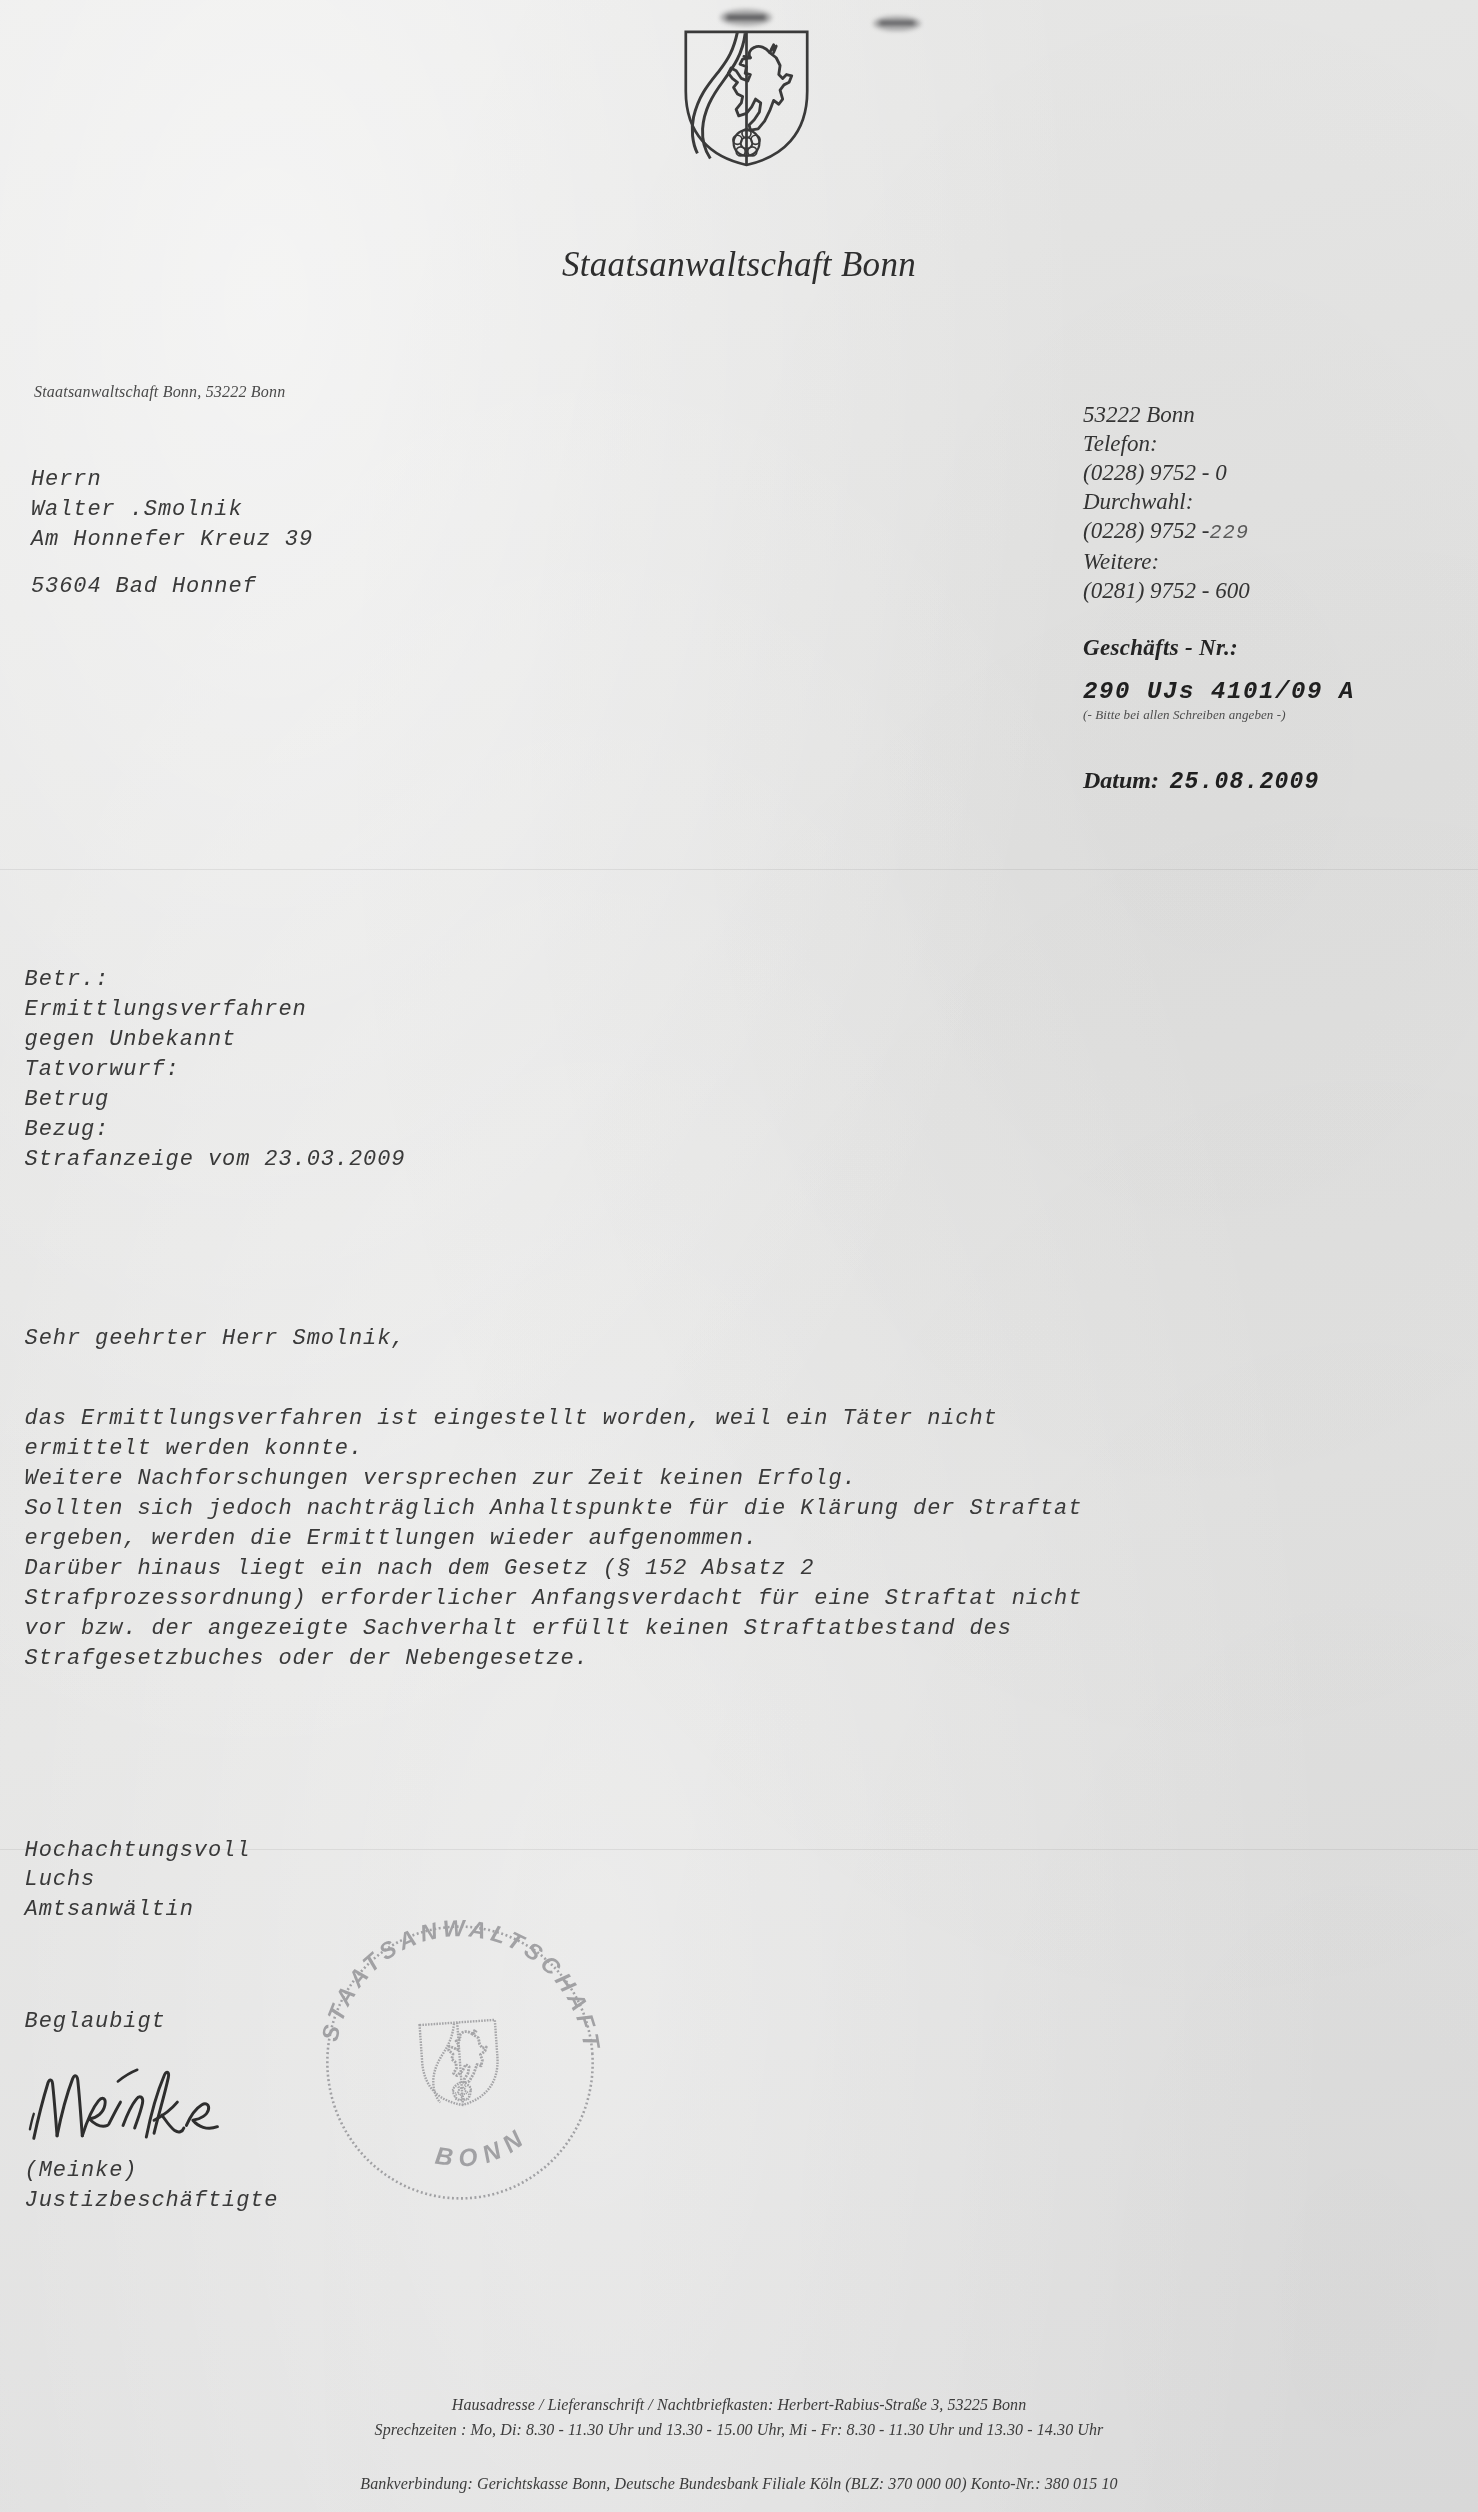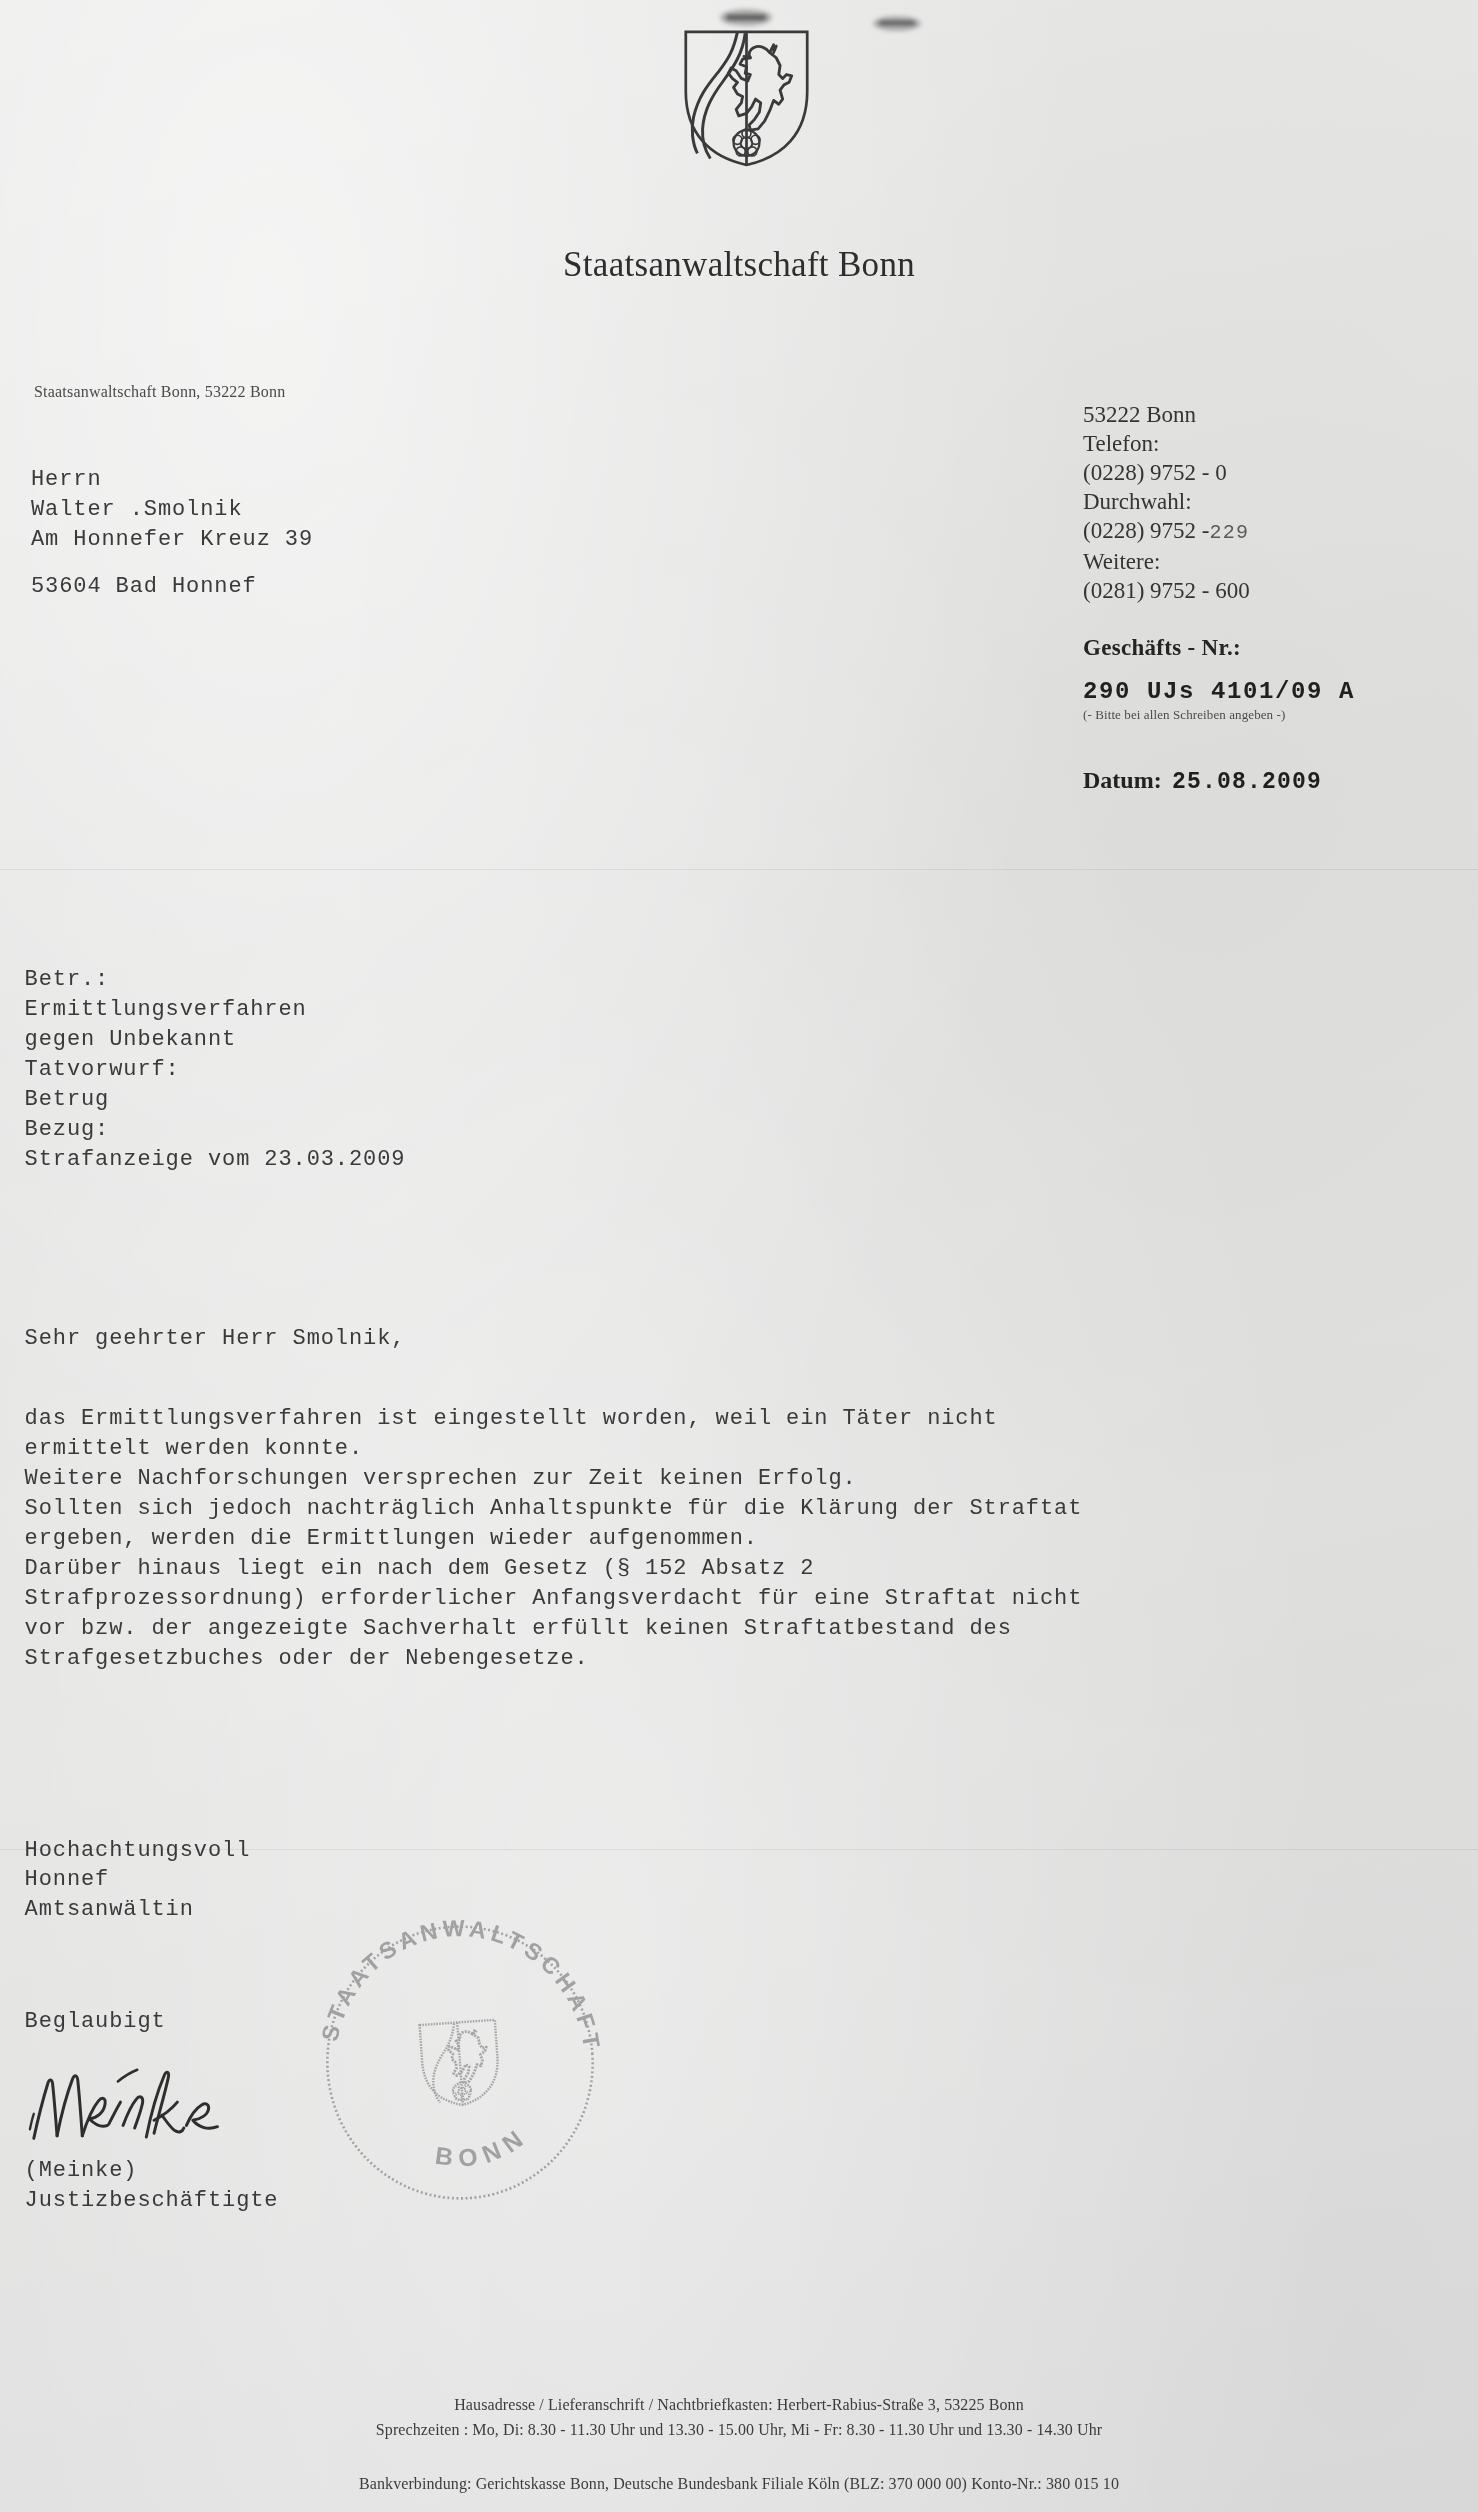--- a/index.html
+++ b/index.html
@@ -17,20 +17,21 @@
     overflow: hidden;
     font-family: "Liberation Serif", serif;
     color: #2b2b2b;
     
     background-image:
       radial-gradient(ellipse at 18% 12%, rgba(255,255,255,.55) 0%, rgba(255,255,255,0) 48%),
       radial-gradient(ellipse at 82% 30%, rgba(0,0,0,.022) 0%, rgba(0,0,0,0) 55%),
       radial-gradient(ellipse at 40% 78%, rgba(255,255,255,.35) 0%, rgba(255,255,255,0) 60%),
       radial-gradient(ellipse at 92% 92%, rgba(0,0,0,.03) 0%, rgba(0,0,0,0) 58%),
       linear-gradient(168deg, #e9e9e8 0%, #e2e2e1 38%, #e5e5e4 62%, #dedede 100%);
+    font-style: italic;
   }
 
   
   .tw {  
     font-family: "Liberation Mono", "DejaVu Sans Mono", monospace;
     letter-spacing: 0.9px;
     color: #3a3a3a;
     white-space: pre;
   }
 
@@ -299,21 +300,21 @@
     <div class="tw">Strafprozessordnung) erforderlicher Anfangsverdacht für eine Straftat nicht</div>
     <div class="tw">vor bzw. der angezeigte Sachverhalt erfüllt keinen Straftatbestand des</div>
     <div class="tw">Strafgesetzbuches oder der Nebengesetze.</div>
   </div>
 
   <div id="closing">
     <div class="tw">Hochachtungsvoll</div>
   </div>
 
   <div id="signer">
-    <div class="tw">Honnef</div>
+    <div class="tw">Luchs</div>
     <div class="tw">Amtsanwältin</div>
   </div>
 
   <div id="stamp">
     <svg viewBox="0 0 510 480" width="330" height="311" aria-hidden="true">
       <defs>
         <path id="ringTop" d="M 62 245 A 193 200 0 0 1 448 245"></path>
         <path id="ringBot" d="M 110 305 A 160 165 0 0 0 400 305"></path>
       </defs>
 

